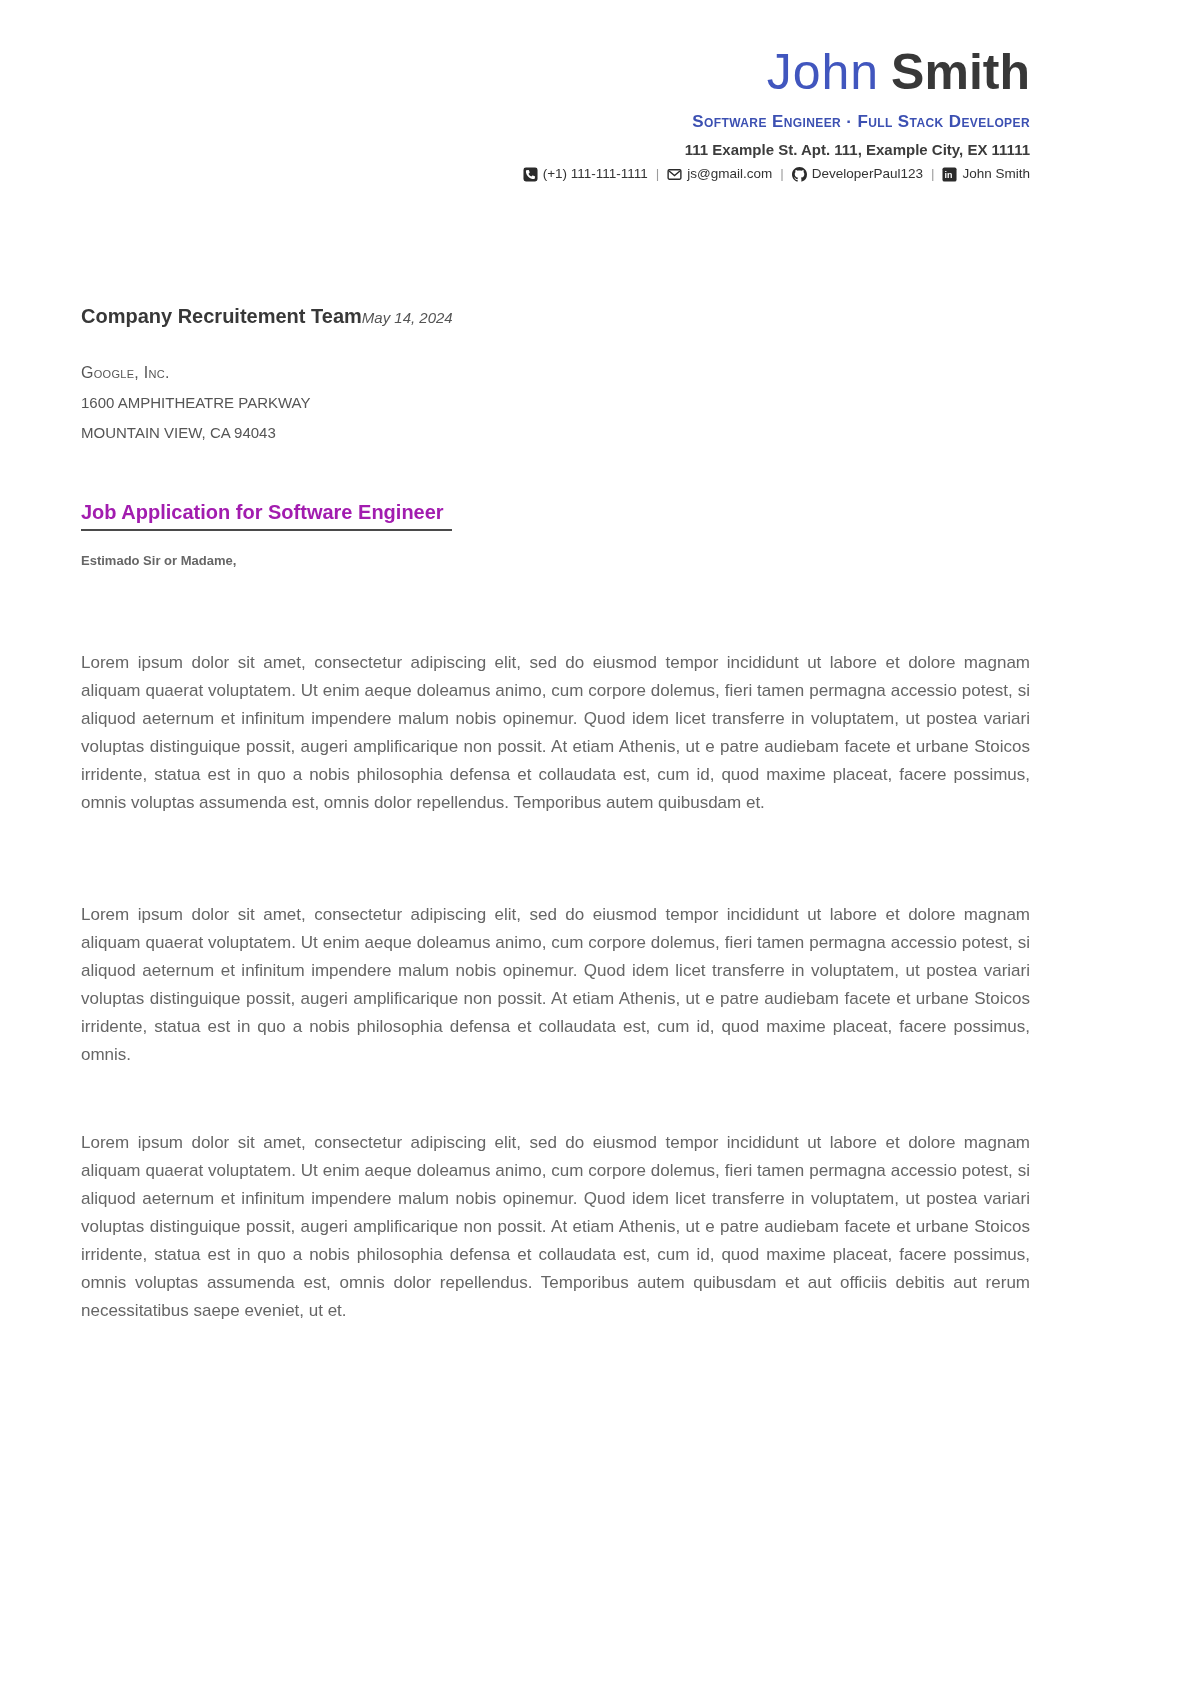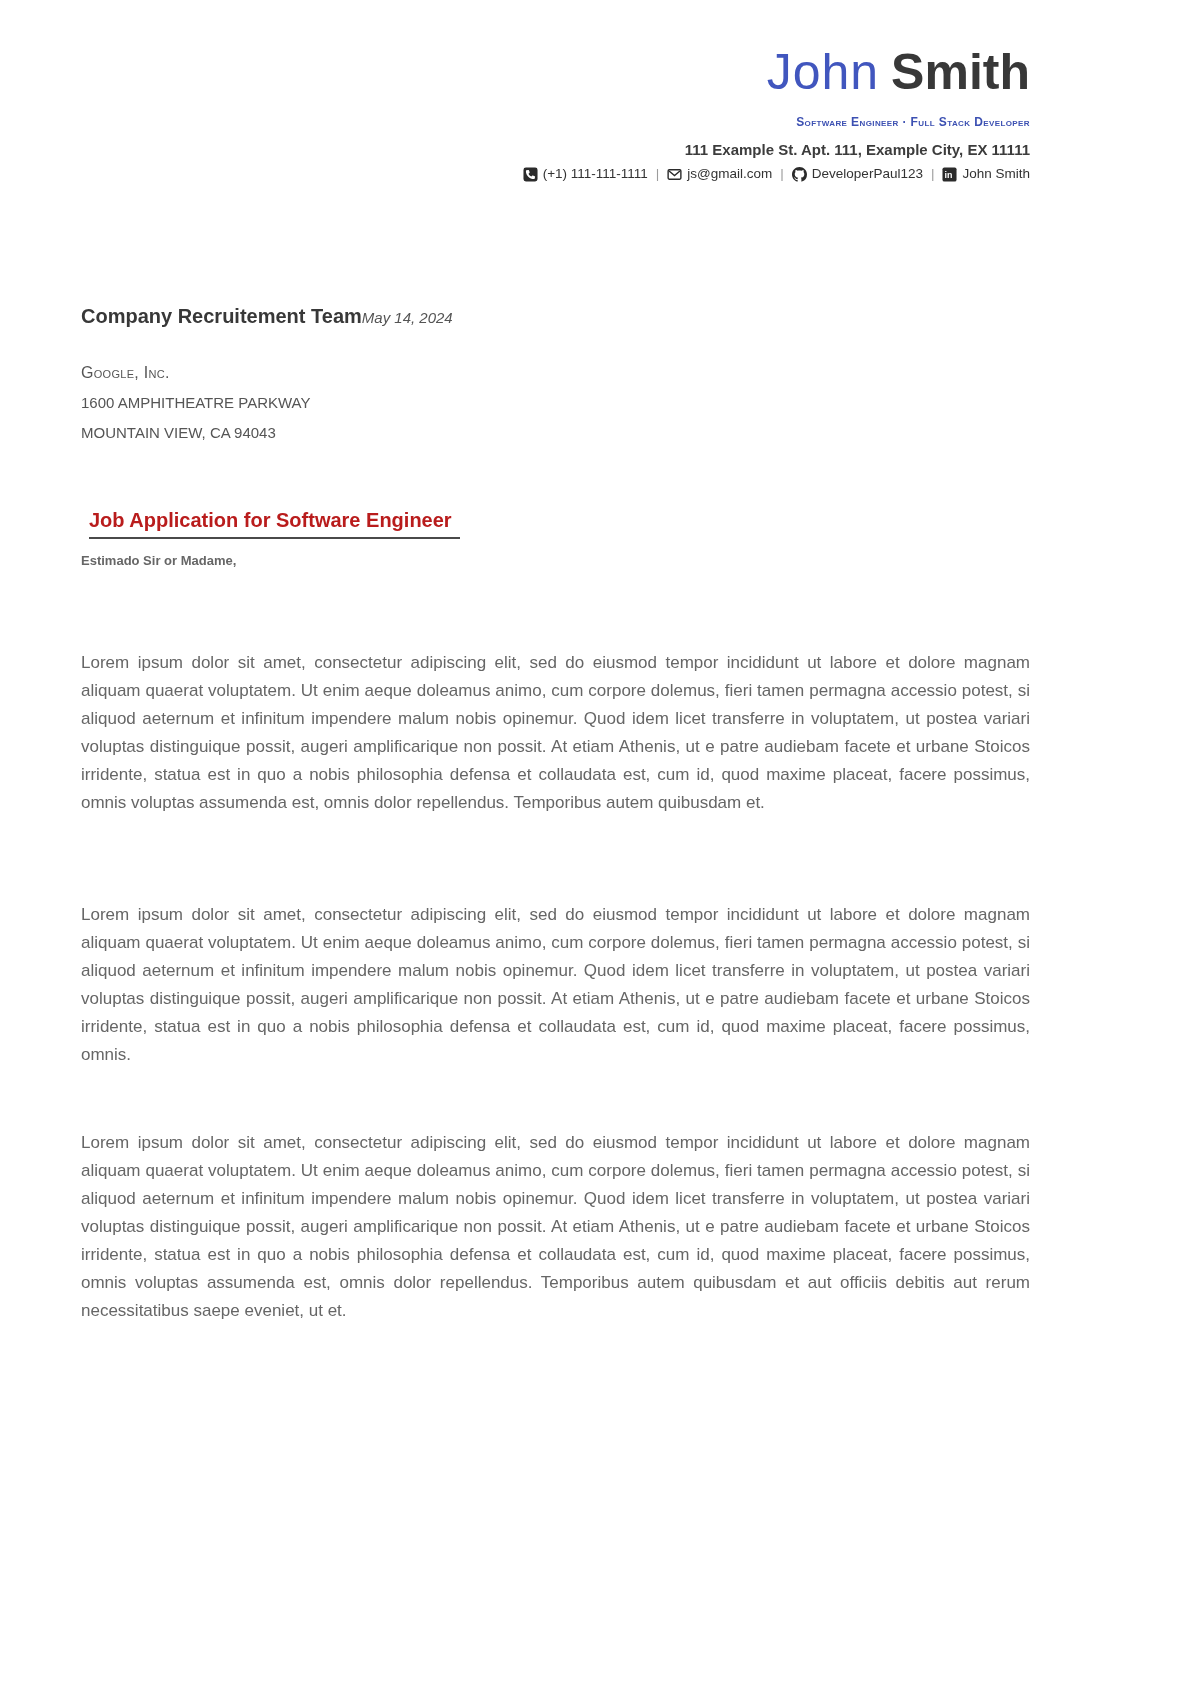--- a/index.html
+++ b/index.html
@@ -15,21 +15,21 @@
 
   
   .header { top: 46px; text-align: right; }
   .name-line { font-size: 50px; line-height: 52px; white-space: nowrap; }
   .first-name { color: #4156BE; font-weight: 300; letter-spacing: 1px; }
   .last-name  { color: #383838; font-weight: 700; margin-left: 12px; letter-spacing: 0px; }
   .position-line {
     margin-top: 14px;
     font-variant: small-caps;
     font-weight: 600;
-    font-size: 12px;
+    font-size: 17px;
     line-height: 20px;
     color: #3C50B2;
     letter-spacing: 0.4px;
   }
   .address-line {
     margin-top: 8px;
     font-weight: 700;
     font-size: 15px;
     line-height: 20px;
     color: #3c3c3c;
@@ -52,25 +52,25 @@
   .recipient-row { top: 305px; display: flex; justify-content: flex-start; align-items: baseline; }
   .recipient-name { font-size: 20px; font-weight: 700; color: #383838; }
   .letter-date { font-size: 15px; font-style: italic; color: #555555; }
   .company-block { top: 358px; font-size: 15px; line-height: 30px; color: #555555; }
   .company-name { font-variant: small-caps; font-size: 16px; letter-spacing: 0.3px; }
 
   
   .letter-title-wrap { top: 499px; }
   .letter-title {
     display: inline-block;
-    margin: 8px;
+    margin: 0;
     font-size: 20px;
     line-height: 26px;
     font-weight: 700;
-    color: #b91c1c;
+    color: #a21caf;
     padding: 0 8px 4px 0;
     border-bottom: 2px solid #4a4a4a;
   }
   .opening { top: 553px; font-size: 13px; font-weight: 700; color: #666666; }
   .para {
     font-size: 17px;
     line-height: 28px;
     font-weight: 300;
     color: #666666;
     text-align: justify;

